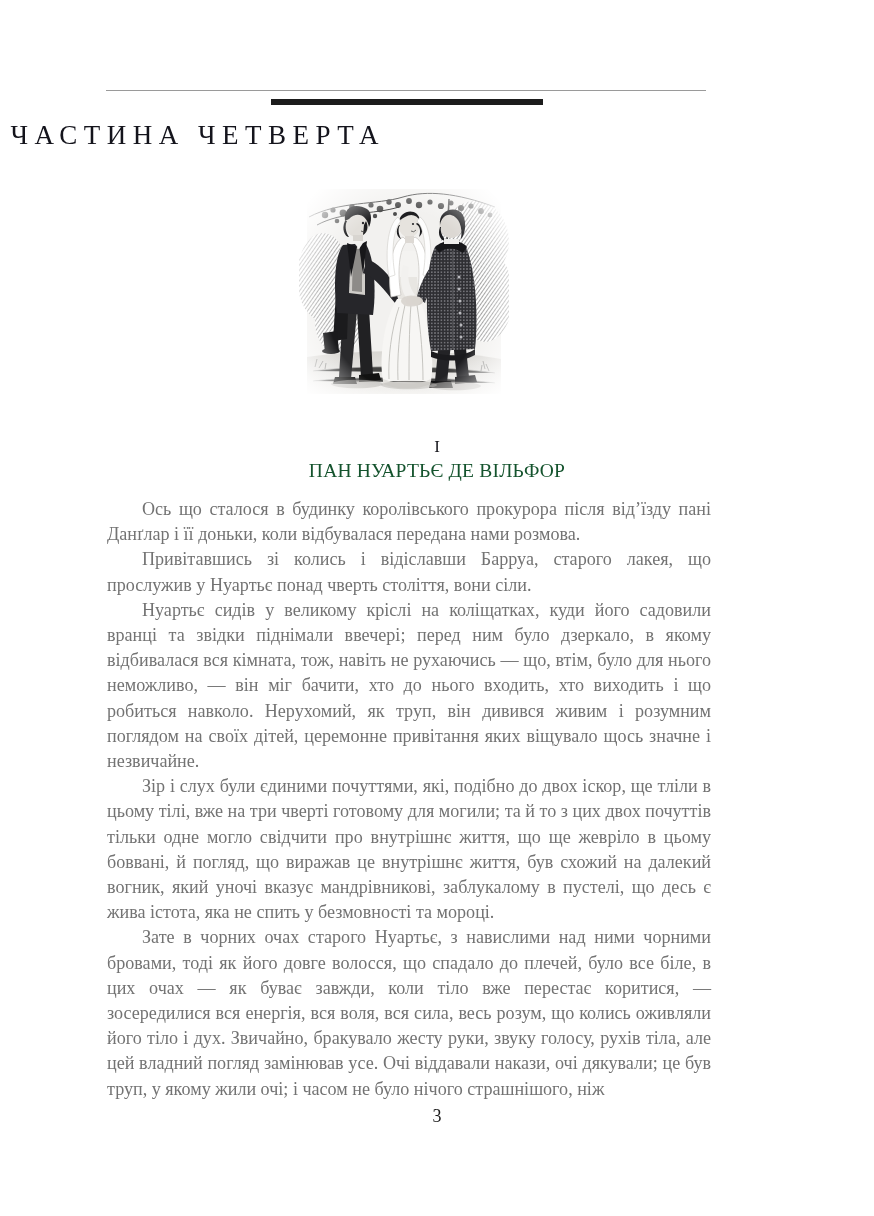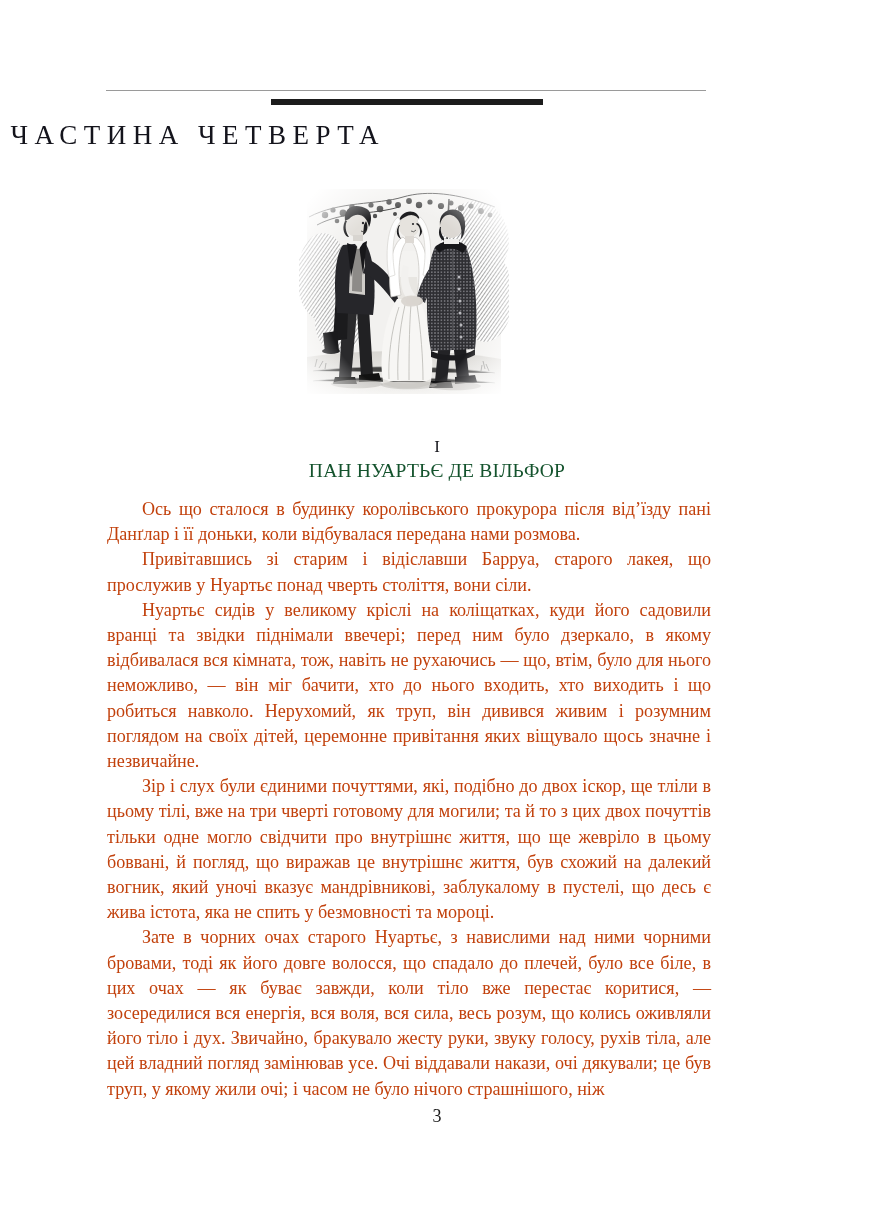--- a/index.html
+++ b/index.html
@@ -99,21 +99,21 @@
   
   .body-text {
     position: absolute;
     left: 107px;
     top: 497px;
     width: 604px;
     font-size: 18.1px;
     line-height: 25.2px;
     text-align: justify;
     text-justify: inter-word;
-    color: #c2410c;
+    color: #737373;
     hyphens: manual;
   }
   .body-text p {
     margin: 0;
     text-indent: 35px;
   }
 
   
   .folio {
     position: absolute;
@@ -332,21 +332,21 @@
       <rect x="0" y="0" width="210" height="238" fill="url(#vign)"></rect>
       <rect x="0" y="0" width="210" height="238" fill="none"></rect>
     </svg>
   </div>
 
   <div class="chapter-number">I</div>
   <div class="chapter-title">ПАН НУАРТЬЄ ДЕ ВІЛЬФОР</div>
 
   <div class="body-text">
     <p>Ось що сталося в будинку королівського прокурора після від’їзду пані Данґлар і її доньки, коли відбувалася передана нами розмова.</p>
-    <p>Привітавшись зі старим і відіславши Барруа, старого лакея, що прослужив у Нуартьє понад чверть століття, вони сіли.</p>
+    <p>Привітавшись зі колись і відіславши Барруа, старого лакея, що прослужив у Нуартьє понад чверть століття, вони сіли.</p>
     <p>Нуартьє сидів у великому кріслі на коліщатках, куди його садовили вранці та звідки піднімали ввечері; перед ним було дзеркало, в якому відбивалася вся кімната, тож, навіть не рухаючись — що, втім, було для нього неможливо, — він міг бачити, хто до нього входить, хто виходить і що робиться навколо. Нерухомий, як труп, він дивився живим і розумним поглядом на своїх дітей, церемонне привітання яких віщувало щось значне і незвичайне.</p>
     <p>Зір і слух були єдиними почуттями, які, подібно до двох іскор, ще тліли в цьому тілі, вже на три чверті готовому для могили; та й то з цих двох почуттів тільки одне могло свідчити про внутрішнє життя, що ще жевріло в цьому боввані, й погляд, що виражав це внутрішнє життя, був схожий на далекий вогник, який уночі вказує мандрівникові, заблукалому в пустелі, що десь є жива істота, яка не спить у безмовності та мороці.</p>
     <p>Зате в чорних очах старого Нуартьє, з навислими над ними чорними бровами, тоді як його довге волосся, що спадало до плечей, було все біле, в цих очах — як буває завжди, коли тіло вже перестає коритися, — зосередилися вся енергія, вся воля, вся сила, весь розум, що колись оживляли його тіло і дух. Звичайно, бракувало жесту руки, звуку голосу, рухів тіла, але цей владний погляд замінював усе. Очі віддавали накази, очі дякували; це був труп, у якому жили очі; і часом не було нічого страшнішого, ніж</p>
   </div>
 
   <div class="folio">3</div>
 
 </div>
 
 </body></html>

